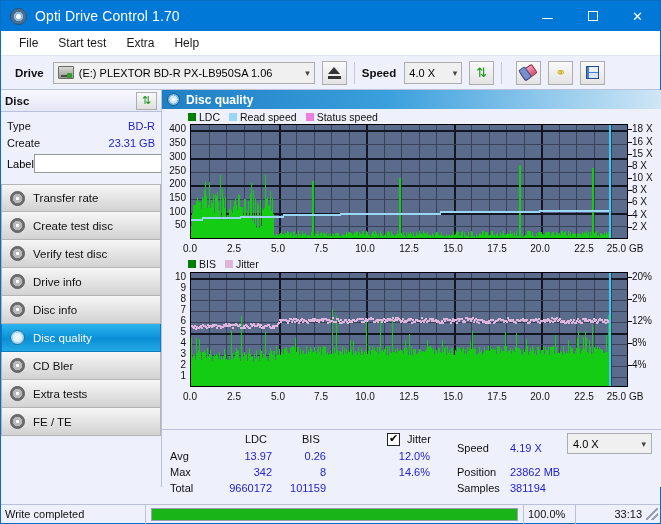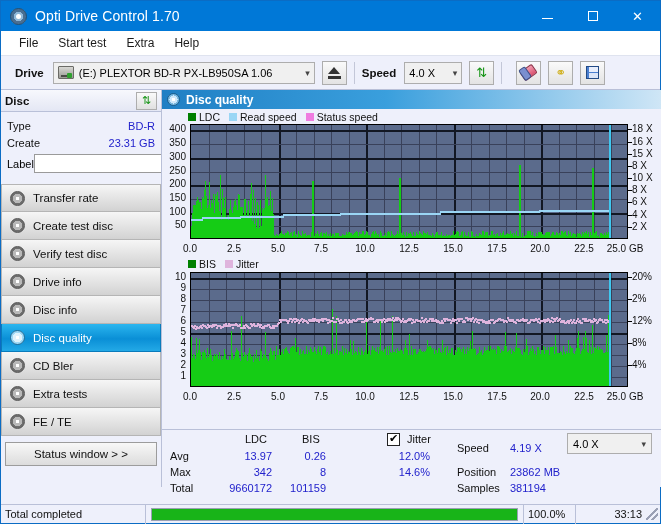--- a/index.html
+++ b/index.html
@@ -246,21 +246,20 @@
         <div class="navitem">
           <span class="disc-glyph"></span>
           <span class="nav-label">Extra tests</span>
         </div>
         <div class="navitem">
           <span class="disc-glyph"></span>
           <span class="nav-label">FE / TE</span>
         </div>
       </div>
 
-      <div class="statuswin">Status window &gt; &gt;</div>
     </div>
 
     <div class="main">
       <div class="main-head">
         <span class="mh-ic"></span>
         <span class="mh-t">Disc quality</span>
       </div>
 
       <div class="chartbox" id="chartbox" style="flex: 1 1 0%; position: relative; width: 499px; height: 328px;">
           <div class="legend" style="left: 26px; top: 2px;">
@@ -2187,21 +2186,21 @@
 
         <div class="combo2" style="left:405px; top:3px; width:85px;">
           <span>4.0 X</span>
           <span class="chev">▾</span>
         </div>
       </div>
     </div>
   </div>
 
   <div class="statusbar">
-    <div class="sb-cell" style="width:145px;">Total completed</div>
+    <div class="sb-cell" style="width:145px;">Write completed</div>
     <div class="sb-cell" style="flex:1; padding:0 2px;">
       <div class="progress">
           <i id="prog-fill" style="width: 100%;"></i>
         </div>
     </div>
     <div class="sb-cell" style="width:52px; justify-content:flex-start;">100.0%</div>
     <div class="sb-cell" style="width:70px; justify-content:flex-end; border-right:none;">33:13</div>
     <span class="grip"></span>
   </div>
 </div>

